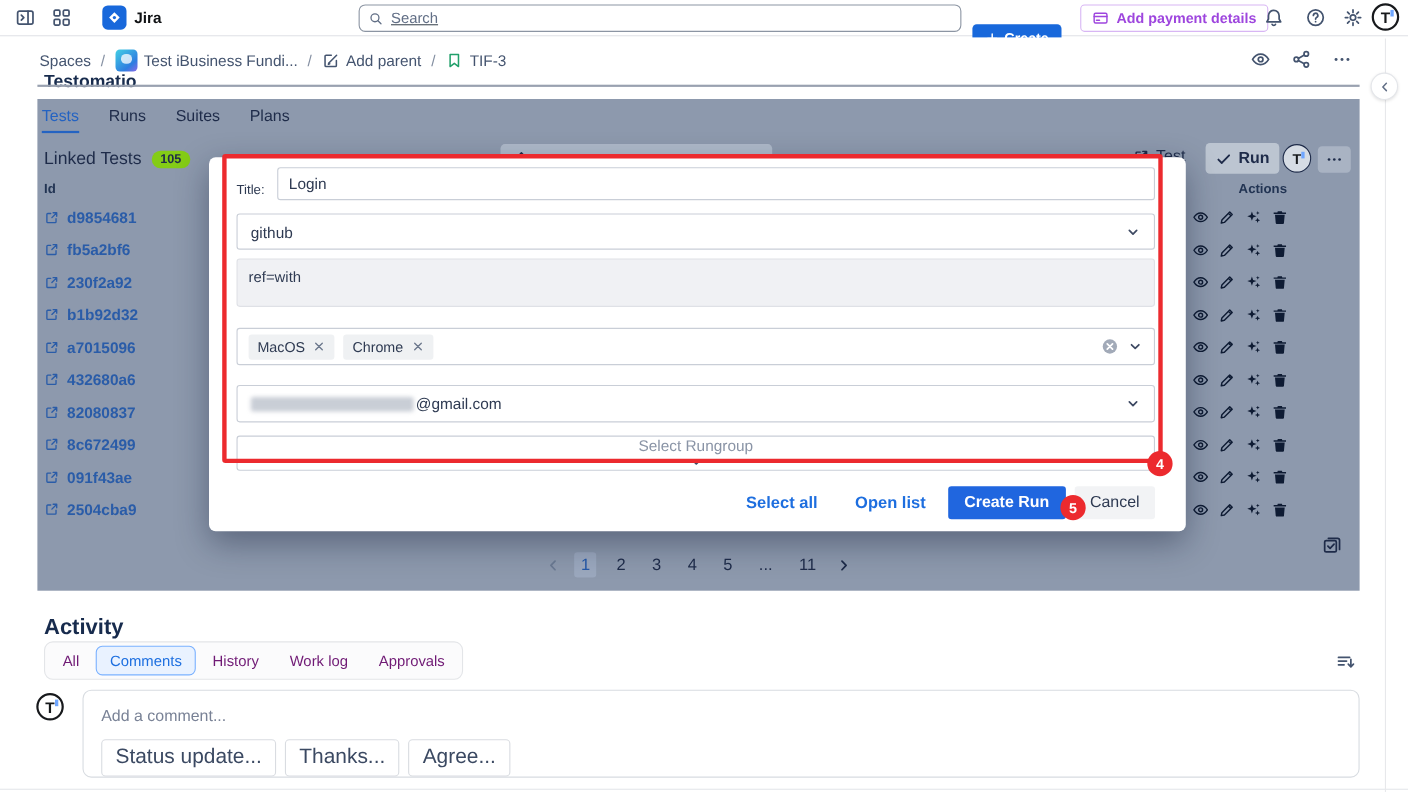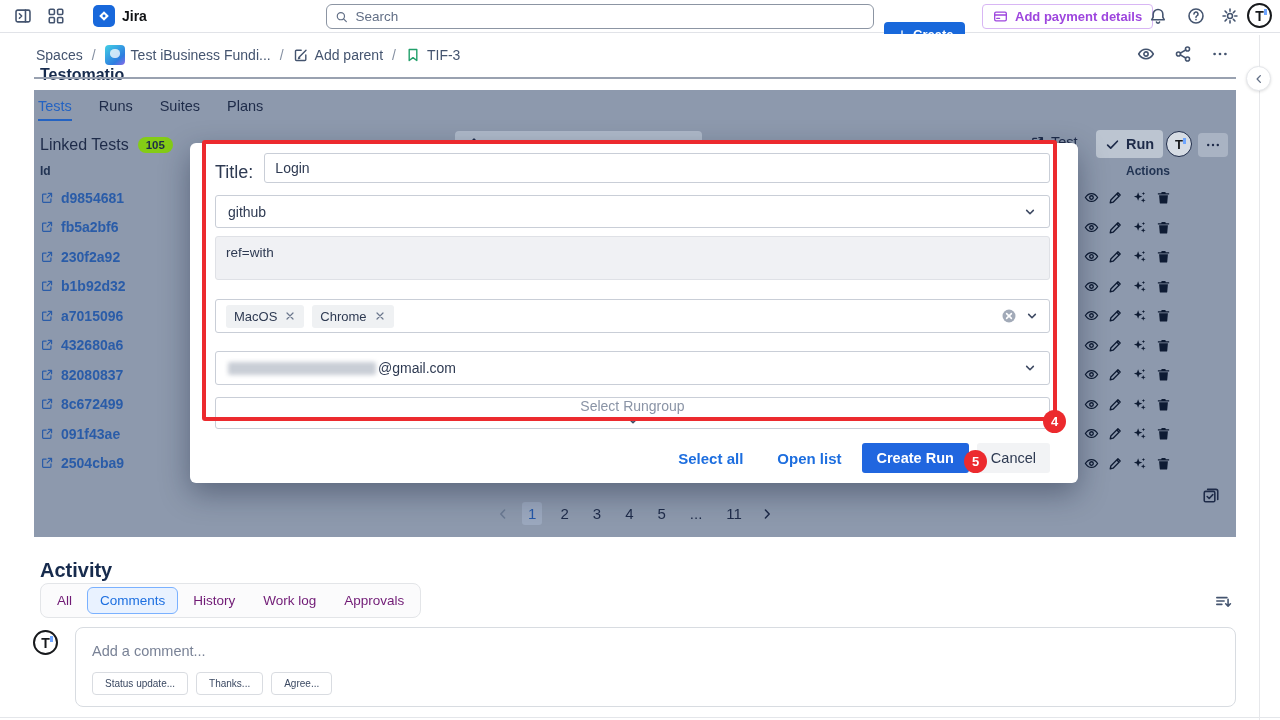--- a/index.html
+++ b/index.html
@@ -12,21 +12,21 @@
   .i12{width:12px;height:12px}.i14{width:14px;height:14px}.i15{width:15px;height:15px}
   .i16{width:16px;height:16px}.i18{width:18px;height:18px}
 
   
   .topnav { position:absolute; left:0; top:0; width:1280px; height:33px; background:#fff; border-bottom:1px solid #E1E3E8; }
   .nav-icon-btn { position:absolute; top:7px; width:18px; height:18px; color:#44546F; cursor:pointer; }
   .jira-logo { position:absolute; left:93px; top:5px; width:22px; height:22px; border-radius:5px; background:#1868DB; display:flex; align-items:center; justify-content:center; }
   .jira-logo svg { width:14px; height:14px; }
   .app-title { position:absolute; left:122px; top:8px; font-size:14px; font-weight:bold; color:#101214; }
   .search-wrap { position:absolute; left:326px; top:4px; width:548px; height:25px; border:1px solid #8C95A3; border-radius:6px; background:#fff; display:flex; align-items:center; padding:0 8px; gap:7px; color:#626F86; }
-  .search-wrap input { border:none; outline:none; font-size:13.5px; color:#454F59; width:100%; font-family:"Liberation Sans",sans-serif; background:transparent; }
+  .search-wrap input { border:none; outline:none; font-size:13.5px; color:#454F59; width:100%; font-family:"Liberation Sans",sans-serif; background:transparent;text-decoration:underline; }
   .search-wrap input::placeholder { color:#626F86; }
   .btn-create { position:absolute; left:884px; top:22px; height:25px; padding:0 12px; background:#1868DB; color:#fff; border:none; border-radius:4px; font-size:13px; font-weight:bold; display:flex; align-items:center; gap:5px; cursor:pointer; font-family:"Liberation Sans",sans-serif; }
   .btn-payment { position:absolute; left:982px; top:4px; height:25px; padding:0 10px; background:#fff; color:#9E46DE; border:1px solid #D8B6F4; border-radius:4px; font-size:13px; font-weight:bold; display:flex; align-items:center; gap:7px; cursor:pointer; font-family:"Liberation Sans",sans-serif; }
   .avatar { position:absolute; width:25px; height:25px; border-radius:50%; background:#fff; border:2px solid #17191C; display:flex; align-items:center; justify-content:center; cursor:pointer; }
   .tmark { position:relative; font-weight:800; font-size:14px; color:#17191C; line-height:1; }
   .tmark::after { content:""; position:absolute; top:0px; right:-3px; width:3px; height:6px; background:#6FA6FF; }
 
   
   .crumbbar { position:absolute; left:0; top:34px; width:1280px; height:41px; background:#fff; }
   .crumbs { position:absolute; left:36px; top:0; height:41px; display:flex; align-items:center; gap:9px; font-size:14px; color:#44546F; }
@@ -62,21 +62,21 @@
   .batch-ic { position:absolute; left:1168px; top:396px; color:#1E2B49; cursor:pointer; }
   .pagi { position:absolute; left:0; top:412px; width:100%; display:flex; align-items:center; justify-content:center; gap:12px; }
   .pg { font-size:15px; color:#1E2B49; min-width:18px; text-align:center; padding:3px 6px; cursor:pointer; }
   .pg.active { background:#9BA8BE; border-radius:3px; color:#2458A8; }
   .pg-prev { color:#6B7A92; } .pg-next { color:#1E2B49; }
 
   
   .modal { position:absolute; left:190px; top:143px; width:888px; height:340px; background:#fff; border-radius:6px; box-shadow:0 10px 30px rgba(15,26,51,.4); padding:5px 28px 0 25px; z-index:10; }
   .m-row { display:flex; align-items:center; }
   .m-title-row { margin-top:4px; gap:11px; }
-  .m-label { font-size:18px; color:#2E3A52;margin-top:10px; }
+  .m-label { font-size:12px; color:#2E3A52;margin-top:10px; }
   .m-input { flex:1; height:30px; border:1px solid #C9CED7; border-radius:3px; padding:0 10px; font-size:14px; color:#2E3A52; font-family:"Liberation Sans",sans-serif; outline:none; }
   .m-select { height:33px; border:1px solid #C9CED7; border-radius:3px; margin-top:12px; display:flex; align-items:center; padding:0 12px; font-size:14px; color:#2E3A52; cursor:pointer; }
   .m-select .spacer { flex:1; }
   .chev { color:#3E4A63; }
   .m-textarea { height:44px; margin-top:8px; background:#F0F1F4; border:1px solid #DFE1E6; border-radius:3px; padding:8px 10px; font-size:13.5px; color:#2E3A52; }
   .m-tags { height:34px; margin-top:19px; border:1px solid #C9CED7; border-radius:3px; display:flex; align-items:center; gap:8px; padding:0 10px; }
   .chipwrap { display:flex; gap:8px; }
   .chip { background:#EFF1F3; border-radius:3px; padding:4px 8px; font-size:13px; color:#2E3A52; display:inline-flex; align-items:center; gap:7px; }
   .chip .ic { color:#6B778C; cursor:pointer; }
   .clear-ic { color:#A2AAB8; cursor:pointer; }
@@ -99,21 +99,21 @@
   
   .act-head { position:absolute; left:40px; top:559px; font-size:20px; font-weight:bold; color:#172B4D; }
   .act-tabs { position:absolute; left:40px; top:583px; display:inline-flex; gap:2px; background:#FBFBFC; border:1px solid #E3E5E8; border-radius:8px; padding:3px; }
   .atab { font-size:13.5px; color:#701a75; padding:5px 12px; border:1px solid transparent; border-radius:6px; cursor:pointer; }
   .atab.active { background:#E9F2FF; border-color:#7AB1FF; color:#1D6FE0; font-weight:500; }
   .sort-ic { position:absolute; left:1214px; top:592px; color:#44546F; cursor:pointer; }
   .avatar-comment { left:33px; top:630px; }
   .comment-box { position:absolute; left:75px; top:627px; width:1161px; height:80px; border:1px solid #D8DCE1; border-radius:8px; padding:15px 16px 0; }
   .comment-ph { font-size:14.5px; color:#798296; cursor:text; }
   .quick-replies { margin-top:13px; display:flex; gap:8px; }
-  .qr-btn { background:#fff; border:1px solid #D9DCE1; border-radius:4px; padding:5px 12px; font-size:10px; color:#3B4962; cursor:pointer; font-family:"Liberation Sans",sans-serif; }
+  .qr-btn { background:#fff; border:1px solid #D9DCE1; border-radius:4px; padding:5px 12px; font-size:19px; color:#3B4962; cursor:pointer; font-family:"Liberation Sans",sans-serif; }
   .hr-bottom { position:absolute; left:0; top:717px; width:1280px; height:1px; background:#E4E6EA; }
 
   
   .vline { position:absolute; left:1259px; top:35px; width:1px; height:685px; background:#E7E8EB; }
   .collapse-btn { position:absolute; left:1246px; top:66px; width:25px; height:25px; border-radius:50%; background:#fff; border:1px solid #E4E6EA; box-shadow:0 1px 3px rgba(0,0,0,.12); display:flex; align-items:center; justify-content:center; color:#626F86; cursor:pointer; z-index:5; }
 </style>
 </head>
 <body>
 
 <div class="screen">

